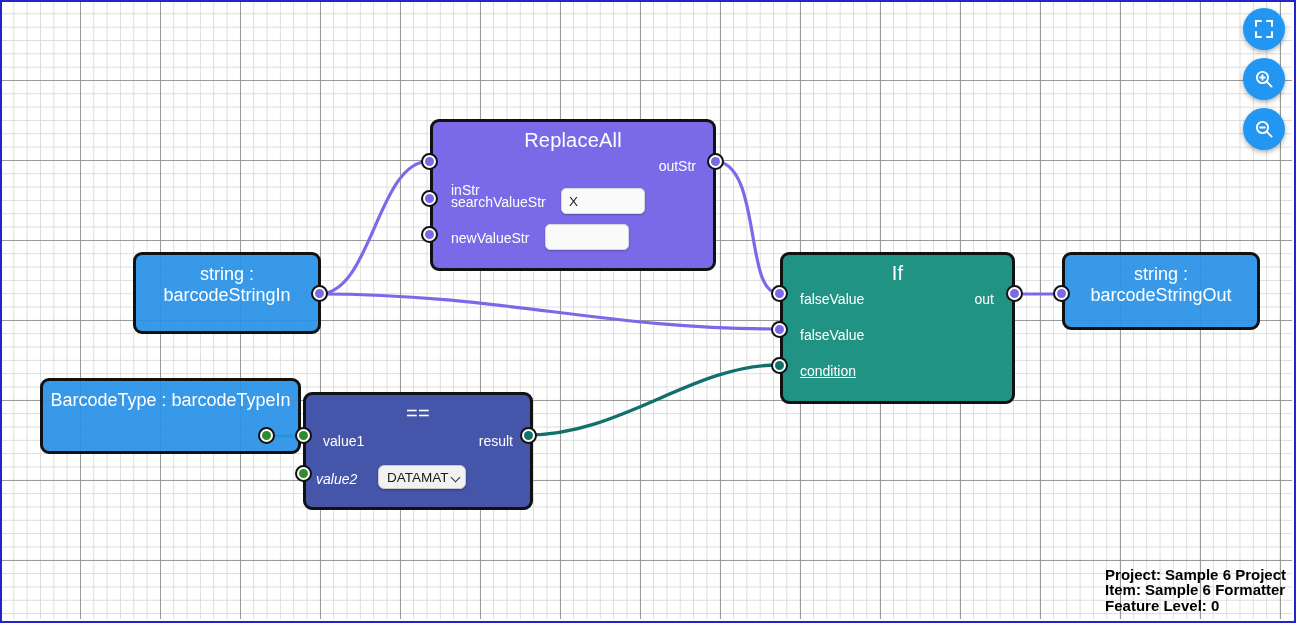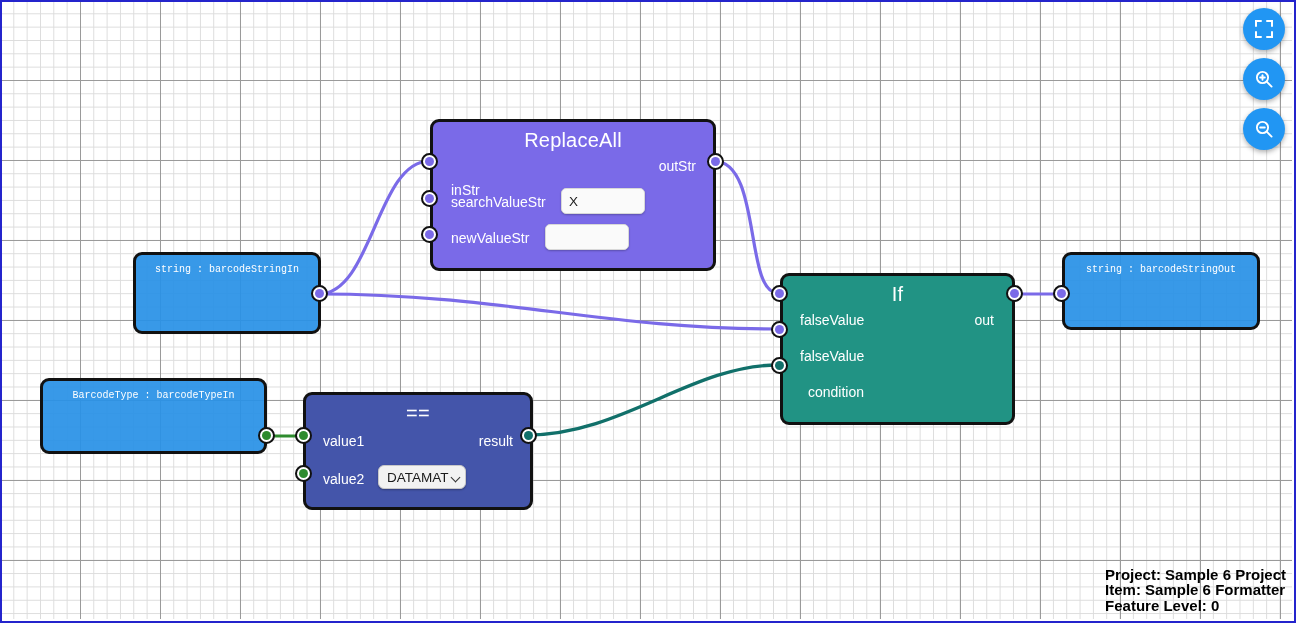--- a/index.html
+++ b/index.html
@@ -62,23 +62,22 @@
     letter-spacing:.2px;
   }
   .node.var{
     background:rgba(41,145,230,0.93);
     border-width:3px;
   }
   .node.var .var-label{
     position:absolute;
     left:0;right:0;top:9px;
     text-align:center;
-    font-size:10px;
+    font-size:18px;
     color:#ffffff;
-    font-family:Liberation Mono, monospace;
   }
   .node.purple{ background:#7a6ae8; }
   .node.teal{ background:#219384; }
   .node.indigo{ background:#4455aa; }
 
   .port-row{
     position:absolute;
     font-size:14px;
     color:#ffffff;
     white-space:nowrap;
@@ -193,21 +192,21 @@
       <path d="M 1012,292 L 1057,292" fill="none" stroke="#7a6ae8" stroke-width="3.2" stroke-linecap="round"></path>
     </svg>
 
     <div class="node var" style="left:131px;top:250px;width:188px;height:82px;">
       <div class="var-label">string : barcodeStringIn</div>
     </div>
     <div class="port" style="left:309px;top:283px;">
       <span class="inner violet"></span>
     </div>
 
-    <div class="node var" style="left:38px;top:376px;width:227px;height:76px;">
+    <div class="node var" style="left:38px;top:376px;width:261px;height:76px;">
       <div class="var-label">BarcodeType : barcodeTypeIn</div>
     </div>
     <div class="port" style="left:256px;top:425px;">
       <span class="inner green"></span>
     </div>
 
     <div class="node purple" style="left:428px;top:117px;width:286px;height:152px;">
       <div class="node-title">ReplaceAll</div>
 
       <div class="port-row left" style="left:18px;top:37px;margin-top:24px;">inStr</div>
@@ -233,47 +232,47 @@
     </div>
     <div class="port" style="left:705px;top:151px;">
       <span class="inner violet"></span>
     </div>
 
     <div class="node indigo" style="left:301px;top:390px;width:230px;height:118px;">
       <div class="node-title">==</div>
 
       <div class="port-row left" style="left:17px;top:39px;">value1</div>
 
-      <div class="port-row left" style="left:17px;top:77px;">value2</div>
+      <div class="port-row left" style="left:10px;top:77px;font-style:italic;">value2</div>
 
       <div class="port-row right" style="right:17px;top:39px;">result</div>
 
       <div class="node-select" style="left:72px;top:70px;width:88px;height:24px;">
         <span>DATAMAT</span>
         <span class="chev"></span>
       </div>
     </div>
     <div class="port" style="left:293px;top:425px;">
       <span class="inner green"></span>
     </div>
     <div class="port" style="left:293px;top:463px;">
       <span class="inner green"></span>
     </div>
     <div class="port" style="left:518px;top:425px;">
       <span class="inner teal"></span>
     </div>
 
-    <div class="node teal" style="left:778px;top:250px;width:235px;height:152px;margin-top:21px;">
+    <div class="node teal" style="left:778px;top:250px;width:235px;height:152px;">
       <div class="node-title">If</div>
 
       <div class="port-row left" style="left:17px;top:37px;">falseValue</div>
 
       <div class="port-row left" style="left:17px;top:73px;">falseValue</div>
 
-      <div class="port-row left" style="left:25px;top:109px;">condition</div>
+      <div class="port-row left" style="left:17px;top:109px;text-decoration:underline;">condition</div>
 
       <div class="port-row right" style="right:18px;top:37px;">out</div>
     </div>
     <div class="port" style="left:769px;top:283px;">
       <span class="inner violet"></span>
     </div>
     <div class="port" style="left:769px;top:319px;">
       <span class="inner violet"></span>
     </div>
     <div class="port" style="left:769px;top:355px;">

